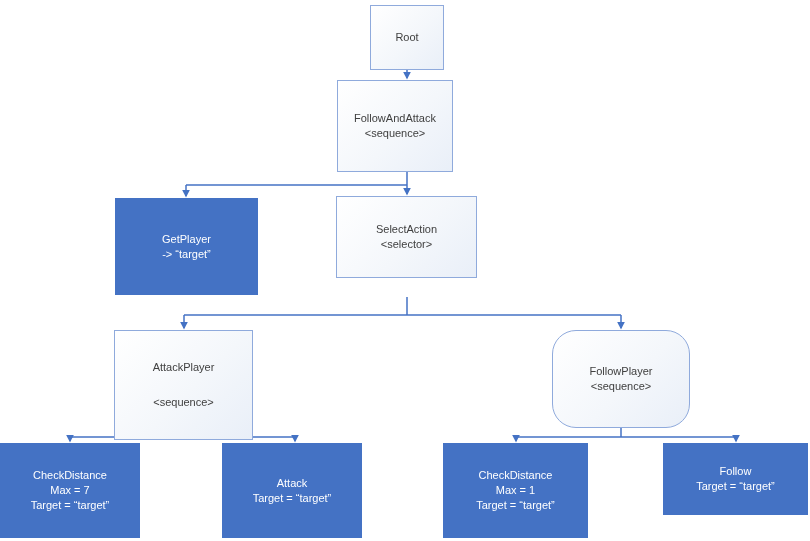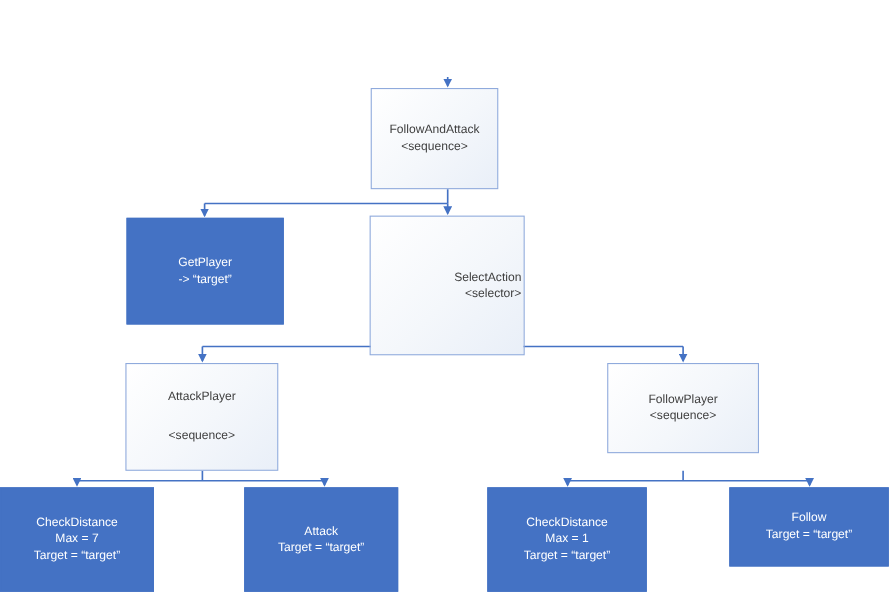--- a/index.html
+++ b/index.html
@@ -69,42 +69,45 @@
       <path class="edge" d="M70,437 L70,441" marker-end="url(#arrow)"></path>
       <path class="edge" d="M295,437 L295,441" marker-end="url(#arrow)"></path>
 
       <path class="edge" d="M621,428 L621,437"></path>
       <path class="edge" d="M516,437 L736,437"></path>
       <path class="edge" d="M516,437 L516,441" marker-end="url(#arrow)"></path>
       <path class="edge" d="M736,437 L736,441" marker-end="url(#arrow)"></path>
     </g>
   </svg>
 
+  <div class="node light" style="left:370px;top:5px;width:74px;height:65px;">
+    <span>Root</span>
+  </div>
 
   <div class="node light" style="left:337px;top:80px;width:116px;height:92px;">
     <span>FollowAndAttack</span>
     <span>&lt;sequence&gt;</span>
   </div>
 
   <div class="node solid" style="left:115px;top:198px;width:143px;height:97px;">
     <span>GetPlayer</span>
     <span>-&gt; “target”</span>
   </div>
 
-  <div class="node light" style="left:336px;top:196px;width:141px;height:127px;align-items:flex-end;">
+  <div class="node light" style="left:336px;top:196px;width:141px;height:82px;">
     <span>SelectAction</span>
     <span>&lt;selector&gt;</span>
   </div>
 
-  <div class="node light" style="left:114px;top:330px;width:139px;height:98px;gap:20px;">
+  <div class="node light" style="left:114px;top:330px;width:139px;height:110px;gap:20px;">
     <span>AttackPlayer</span>
     <span>&lt;sequence&gt;</span>
   </div>
 
-  <div class="node light" style="left:552px;top:330px;width:138px;height:82px;">
+  <div class="node light" style="left:552px;top:330px;width:138px;height:98px;border-radius:24px;">
     <span>FollowPlayer</span>
     <span>&lt;sequence&gt;</span>
   </div>
 
   <div class="node solid" style="left:0px;top:443px;width:140px;height:95px;">
     <span>CheckDistance</span>
     <span>Max = 7</span>
     <span>Target = “target”</span>
   </div>
 

